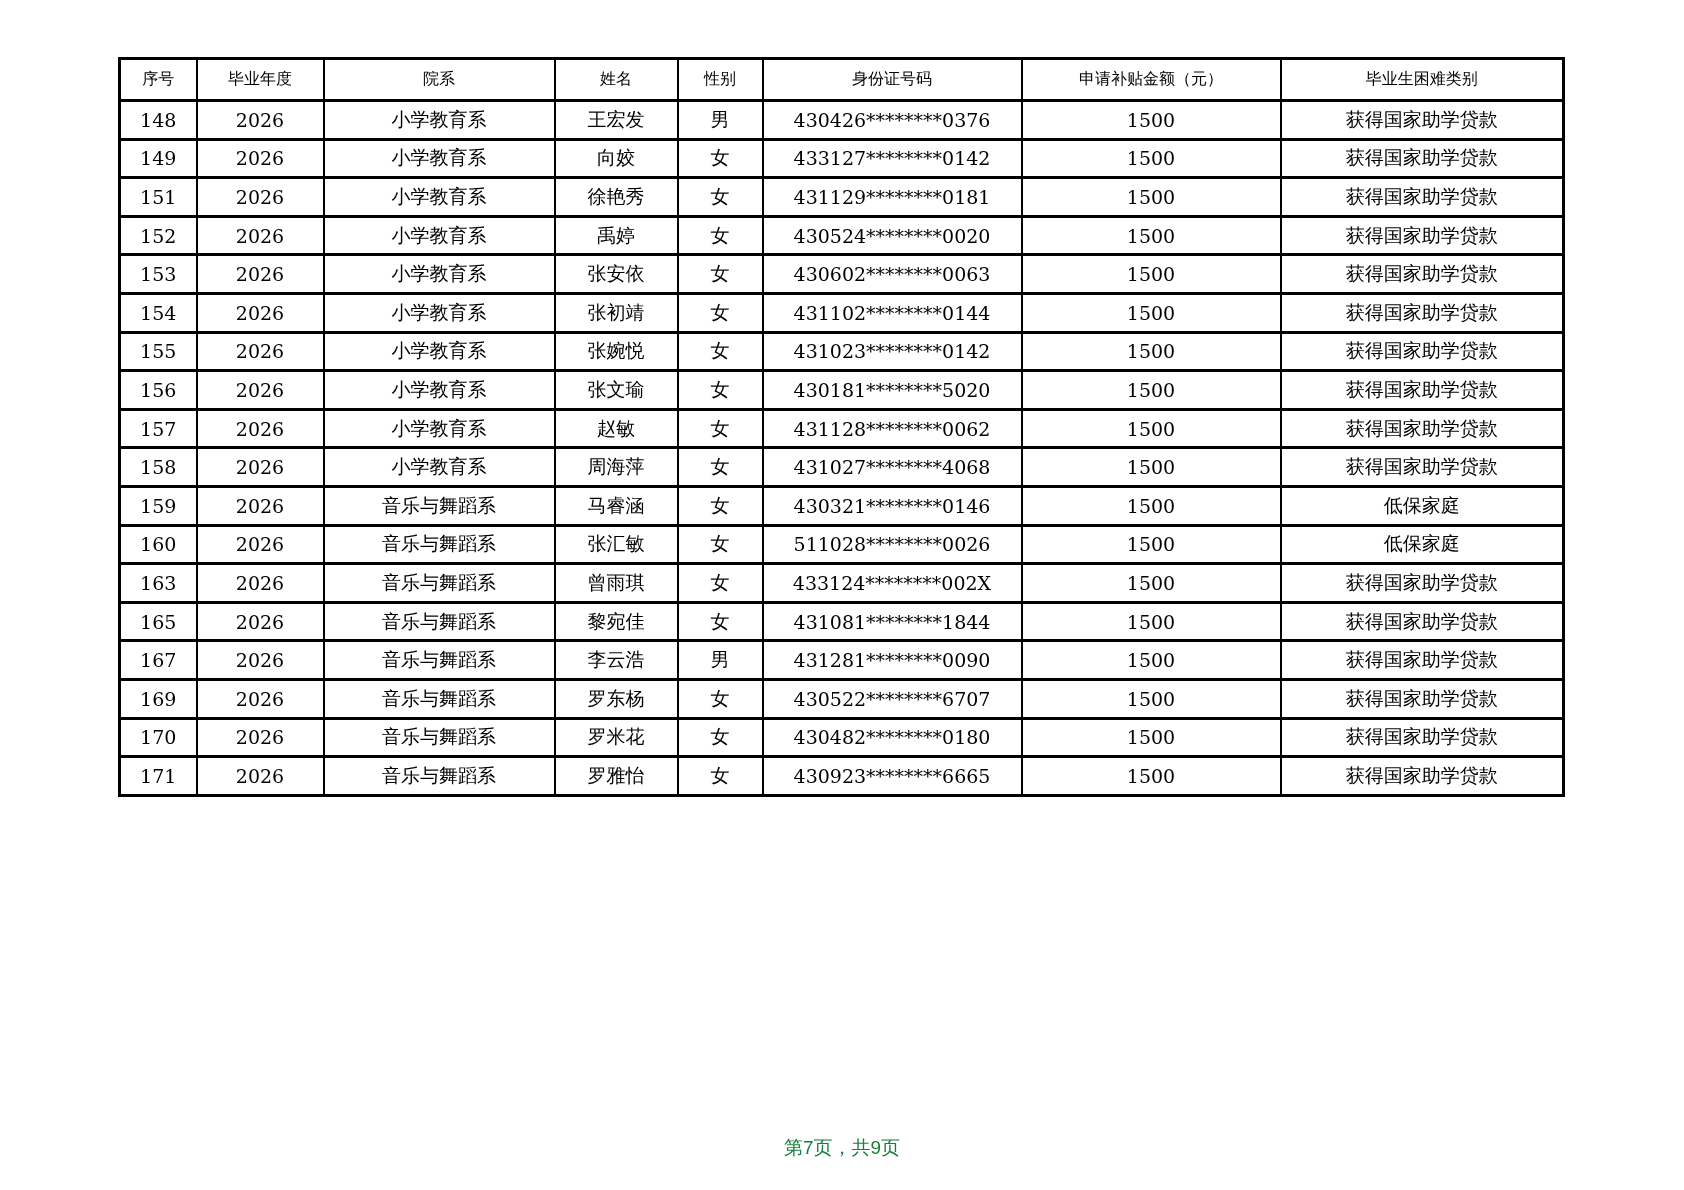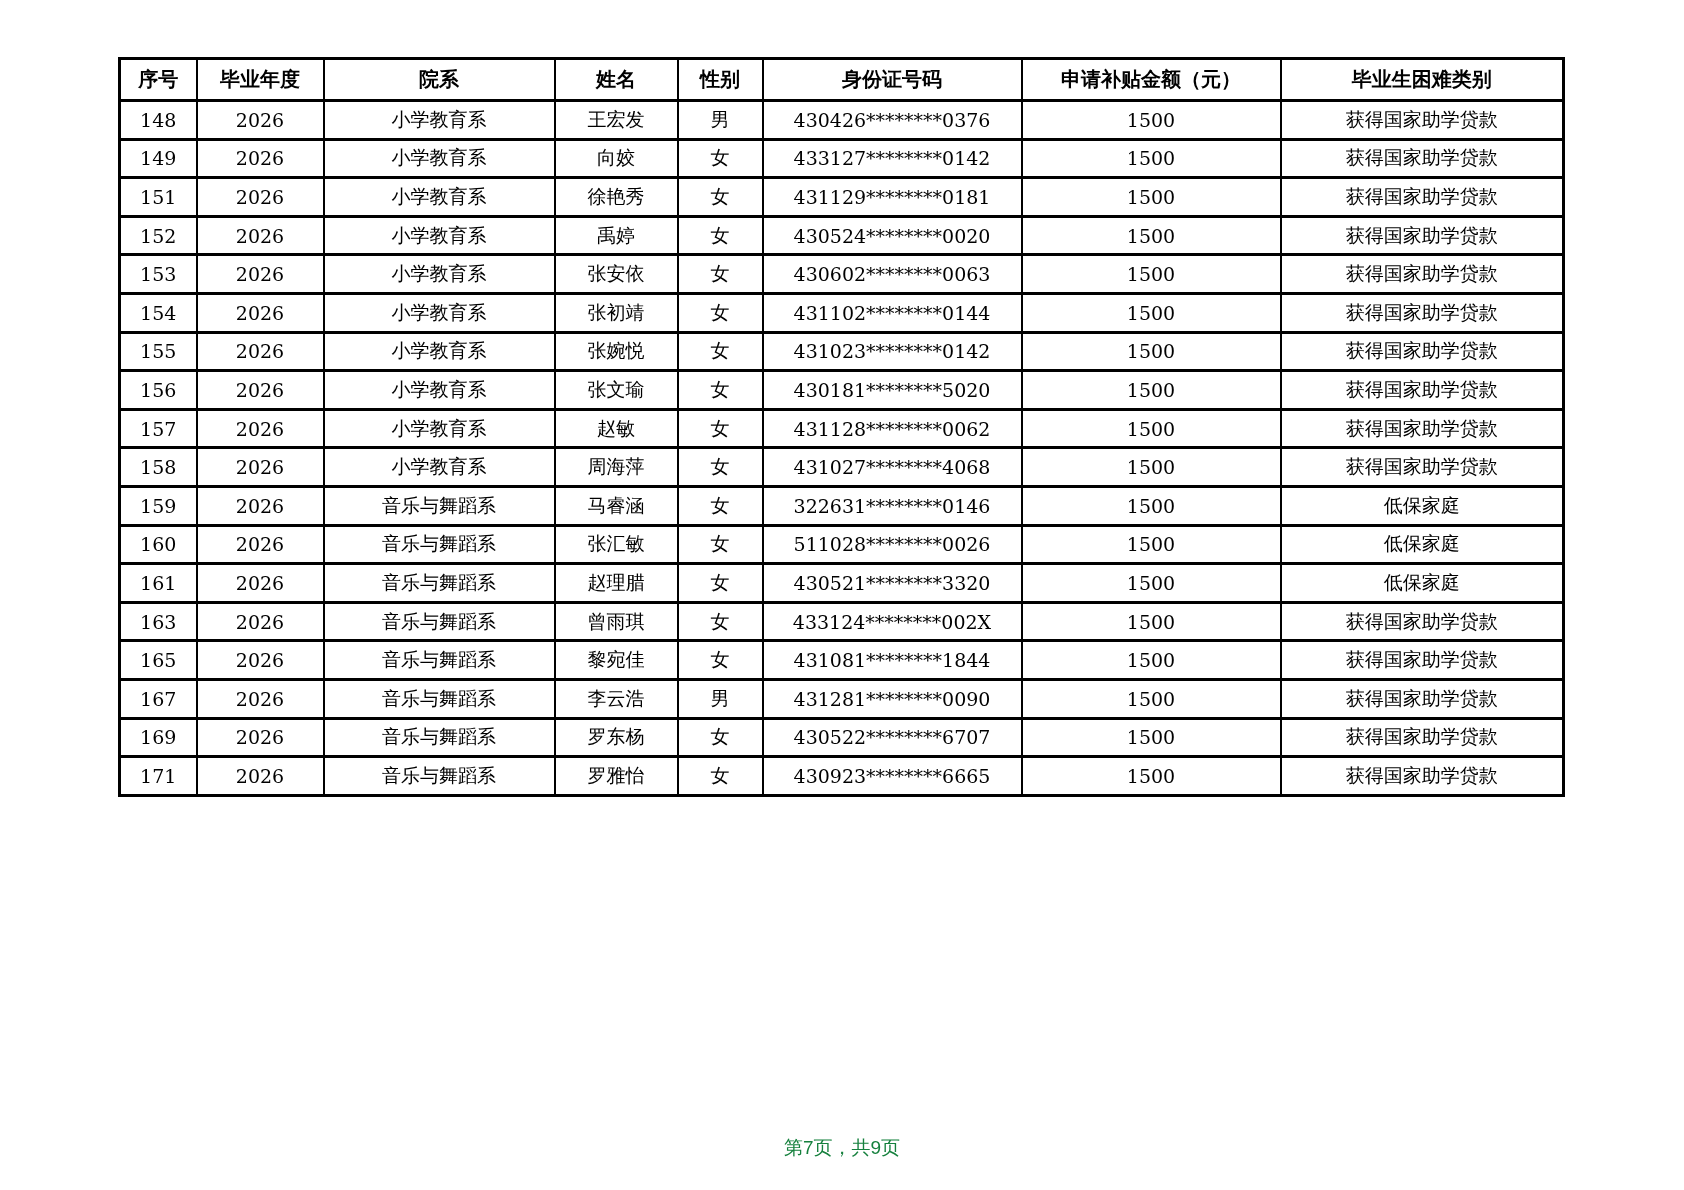--- a/index.html
+++ b/index.html
@@ -33,22 +33,22 @@
     border-left: 2px solid #000000;
     border-right: 2px solid #000000;
     text-align: center;
     vertical-align: middle;
     padding: 0 4px;
     overflow: hidden;
     white-space: nowrap;
   }
   table.subsidy th {
     height: 39px;
-    font-size: 20px;
-    font-weight: bold;
+    font-size: 16px;
+    font-weight: normal;
   }
   table.subsidy td {
     height: 35.6px;
     font-size: 19px;
     font-weight: normal;
   }
   col.c-serial     { width: 77px;  }
   col.c-year       { width: 127px; }
   col.c-department { width: 231px; }
   col.c-name       { width: 123px; }
@@ -195,41 +195,31 @@
     <td>431027********4068</td>
     <td>1500</td>
     <td>获得国家助学贷款</td>
   </tr>
         <tr>
     <td>159</td>
     <td>2026</td>
     <td>音乐与舞蹈系</td>
     <td>马睿涵</td>
     <td>女</td>
-    <td>322631********0146</td>
+    <td>430321********0146</td>
     <td>1500</td>
     <td>低保家庭</td>
   </tr>
         <tr>
     <td>160</td>
     <td>2026</td>
     <td>音乐与舞蹈系</td>
     <td>张汇敏</td>
     <td>女</td>
     <td>511028********0026</td>
-    <td>1500</td>
-    <td>低保家庭</td>
-  </tr>
-        <tr>
-    <td>161</td>
-    <td>2026</td>
-    <td>音乐与舞蹈系</td>
-    <td>赵理腊</td>
-    <td>女</td>
-    <td>430521********3320</td>
     <td>1500</td>
     <td>低保家庭</td>
   </tr>
         <tr>
     <td>163</td>
     <td>2026</td>
     <td>音乐与舞蹈系</td>
     <td>曾雨琪</td>
     <td>女</td>
     <td>433124********002X</td>
@@ -260,20 +250,30 @@
     <td>169</td>
     <td>2026</td>
     <td>音乐与舞蹈系</td>
     <td>罗东杨</td>
     <td>女</td>
     <td>430522********6707</td>
     <td>1500</td>
     <td>获得国家助学贷款</td>
   </tr>
         <tr>
+    <td>170</td>
+    <td>2026</td>
+    <td>音乐与舞蹈系</td>
+    <td>罗米花</td>
+    <td>女</td>
+    <td>430482********0180</td>
+    <td>1500</td>
+    <td>获得国家助学贷款</td>
+  </tr>
+        <tr>
     <td>171</td>
     <td>2026</td>
     <td>音乐与舞蹈系</td>
     <td>罗雅怡</td>
     <td>女</td>
     <td>430923********6665</td>
     <td>1500</td>
     <td>获得国家助学贷款</td>
   </tr>
       </tbody>

